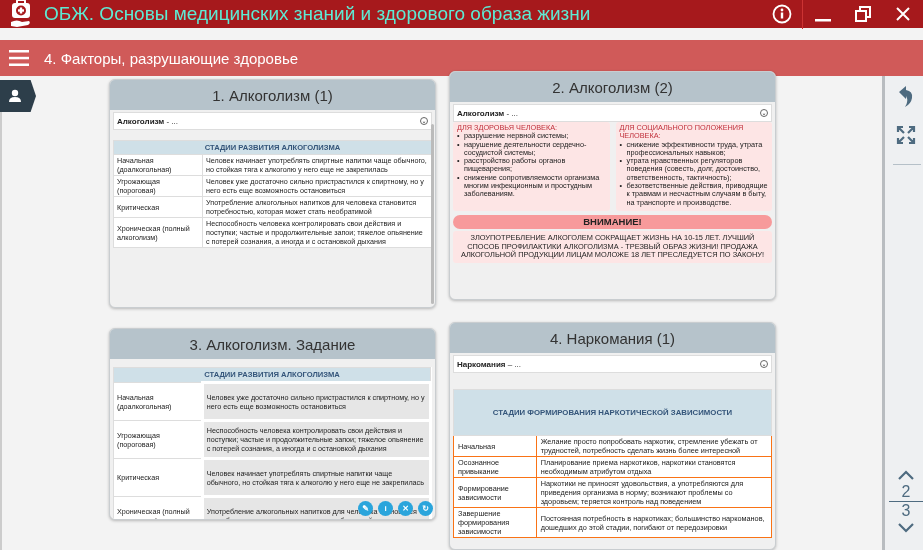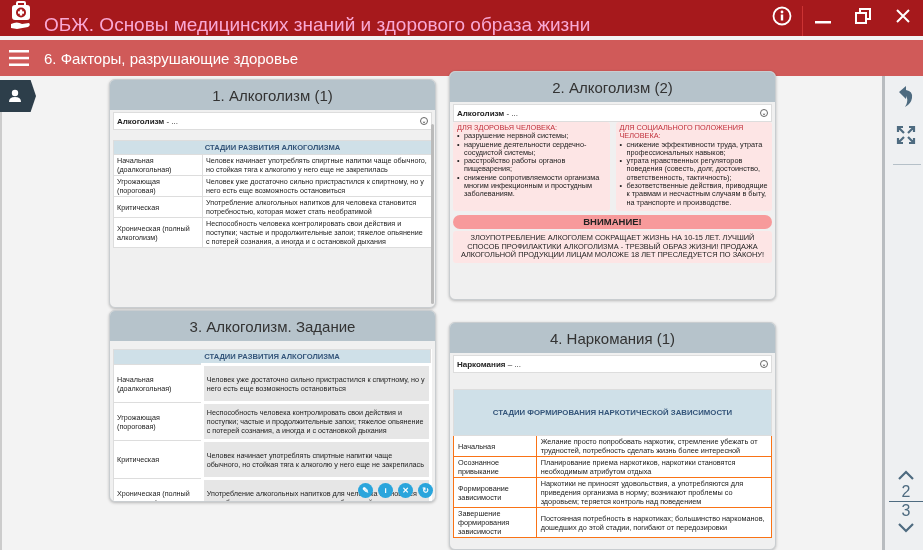--- a/index.html
+++ b/index.html
@@ -1,17 +1,17 @@
 <!DOCTYPE html>
 <html><head>
 <meta charset="utf-8">
 <style>
 *{box-sizing:border-box;margin:0;padding:0}
 html,body{width:923px;height:550px;overflow:hidden;background:#f3f3f3;font-family:"Liberation Sans",sans-serif}
-.titlebar{position:absolute;left:0;top:0;width:923px;height:36px;background:#a6191c;color:#f9a8d4;display:flex;align-items:flex-end}
+.titlebar{position:absolute;left:0;top:0;width:923px;height:28px;background:#a6191c;color:#5eead4;display:flex;align-items:center}
 .titlebar .logo{width:34px;height:40px;display:flex;align-items:center;justify-content:center;margin-left:4px}
 .titlebar .title{font-size:19px;margin-left:6px;flex:1;white-space:nowrap}
 .tb-btn{width:40px;height:40px;display:flex;align-items:center;justify-content:center;color:#fff}
 .tb-sep{width:1px;height:30px;background:#c33}
 .subbar{position:absolute;left:0;top:40px;width:923px;height:36px;background:#d05a59;color:#fff;display:flex;align-items:center}
 .subbar .menu{width:38px;height:36px;display:flex;align-items:center;justify-content:center}
 .subbar .sub-title{font-size:15px;margin-left:6px}
 .userbadge{position:absolute;left:0;top:80px;width:36px;height:32px;background:#2d3e4a;clip-path:polygon(0 0,85% 0,100% 50%,85% 100%,0 100%);display:flex;align-items:center;justify-content:center;padding-right:6px}
 .leftline{position:absolute;left:0;top:112px;width:2px;height:438px;background:#ccc}
 .rightpanel{position:absolute;left:882px;top:76px;width:41px;height:474px;background:#eef0f2;border-left:3px solid #b8bcc0}
@@ -87,21 +87,21 @@
 </div>
 
 <div class="subbar">
   <div class="menu">
     <svg width="20" height="18" viewBox="0 0 20 18">
         <rect x="0" y="1" width="20" height="2.5" fill="#fff"></rect>
         <rect x="0" y="7.8" width="20" height="2.5" fill="#fff"></rect>
         <rect x="0" y="14.5" width="20" height="2.5" fill="#fff"></rect>
       </svg>
   </div>
-  <div class="sub-title">6. Факторы, разрушающие здоровье</div>
+  <div class="sub-title">4. Факторы, разрушающие здоровье</div>
 </div>
 
 <div class="userbadge">
   <svg width="14" height="14" viewBox="0 0 14 14">
       <circle cx="7" cy="4" r="3.2" fill="#fff"></circle>
       <path d="M1 13 Q1 8 7 8 Q13 8 13 13Z" fill="#fff"></path>
     </svg>
 </div>
 <div class="leftline"></div>
 
@@ -164,21 +164,21 @@
           <li>утрата нравственных регуляторов поведения (совесть, долг, достоинство, ответственность, тактичность);</li>
           <li>безответственные действия, приводящие к травмам и несчастным случаям в быту, на транспорте и производстве.</li>
         </ul>
       </div>
     </div>
     <div class="warn">ВНИМАНИЕ!</div>
     <div class="warn-text">Злоупотребление алкоголем сокращает жизнь на 10-15 лет. Лучший способ профилактики алкоголизма - трезвый образ жизни! Продажа алкогольной продукции лицам моложе 18 лет преследуется по закону!</div>
   </div>
 </div>
 
-<div class="card" style="left:109px;top:310px;width:327px;height:192px">
+<div class="card" style="left:109px;top:328px;width:327px;height:192px">
   <div class="card-head">3. Алкоголизм. Задание</div>
   <div class="card-body" style="padding-top:8px">
     <table class="st gray">
       <tbody>
           <tr>
             <th colspan="2">СТАДИИ РАЗВИТИЯ АЛКОГОЛИЗМА</th>
           </tr>
       <tr style="height:38px">
             <td class="c1">Начальная (доалкогольная)</td>
             <td class="c2">Человек уже достаточно сильно пристрастился к спиртному, но у него есть еще возможность остановиться</td>

